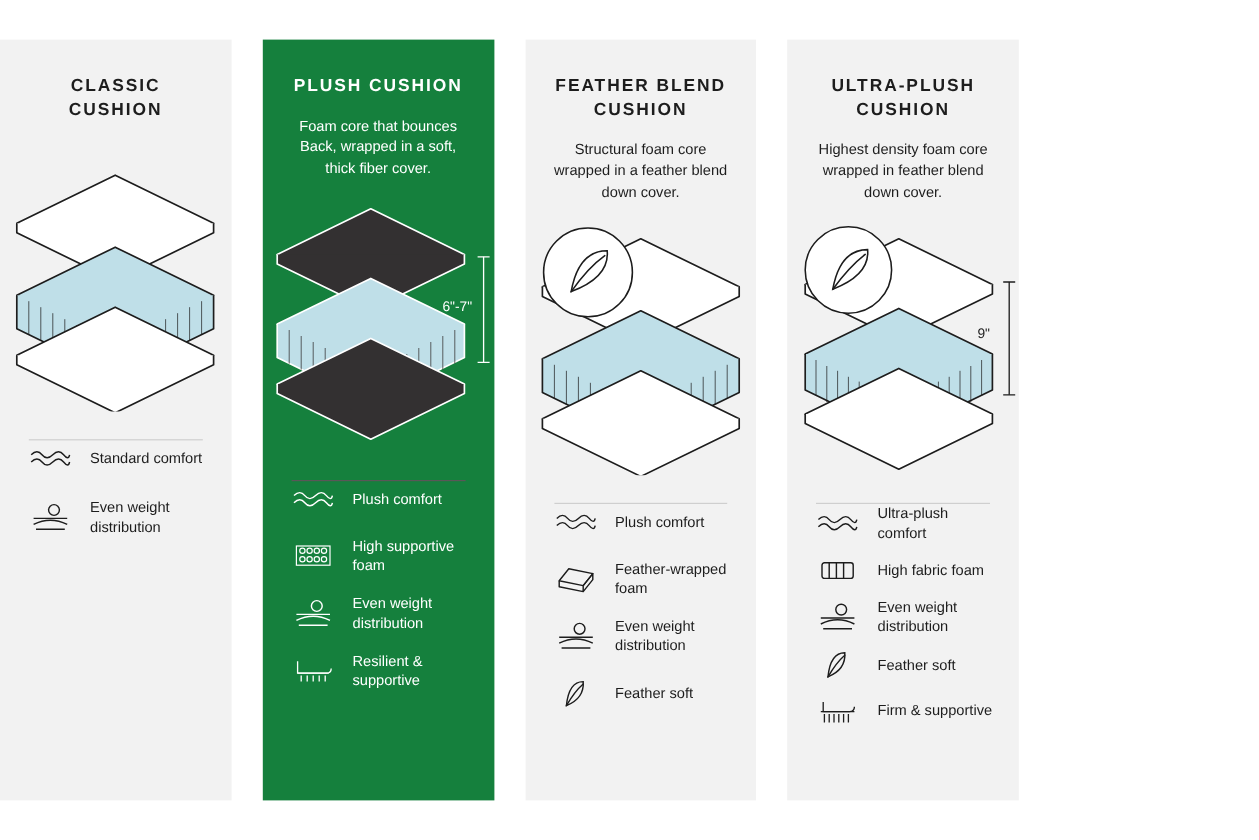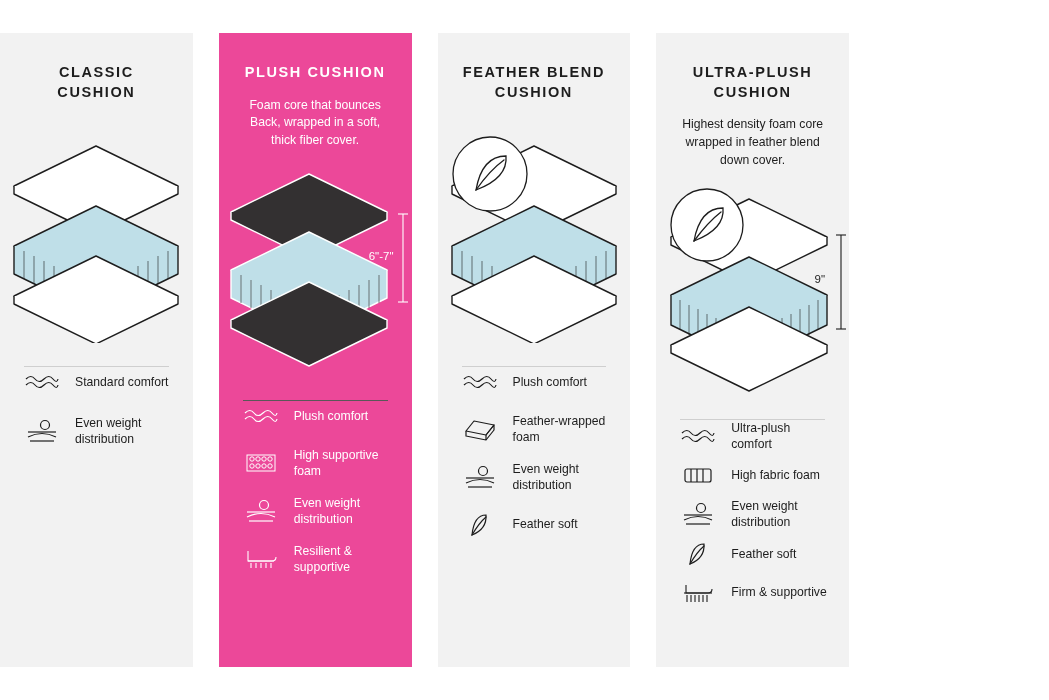--- a/index.html
+++ b/index.html
@@ -31,21 +31,21 @@
     padding: 30px 22px 20px 22px;
     display: flex;
     flex-direction: column;
     position: relative;
   }
   .card.light {
     background: #f2f2f2;
     color: #1d1d1d;
   }
   .card.dark {
-    background: #ec4899;
+    background: #15803d;
     color: #ffffff;
   }
   .card-title {
     text-align: center;
     font-size: 14.5px;
     font-weight: bold;
     letter-spacing: 1.6px;
     line-height: 1.35;
     margin: 0 0 14px 0;
     text-transform: uppercase;
@@ -264,20 +264,21 @@
             <path d="M8 17 l0 5 M13 17 l0 5 M18 17 l0 5 M23 17 l0 5 M28 17 l0 5"></path>
           </svg>
         </span>
         <span class="flabel">Resilient &amp; supportive</span>
       </div>
     </div>
   </div>
 
   <div class="card light">
     <div class="card-title">FEATHER BLEND CUSHION</div>
+    <div class="card-desc">Structural foam core wrapped in a feather blend down cover.</div>
 
     <div class="illus">
       <svg width="200" height="215" viewBox="0 0 200 215" fill="none">
         <g stroke="#1d1d1d" stroke-width="1.4" fill="#ffffff" stroke-linejoin="round">
           <path d="M100 18 L182 58 L100 98 L18 58 Z"></path>
           <path d="M18 58 L18 66 L100 106 L182 66 L182 58"></path>
         </g>
         <g stroke="#1d1d1d" stroke-width="1.4" stroke-linejoin="round">
           <path d="M100 78 L182 118 L100 158 L18 118 Z" fill="#bfdfe8"></path>
           <path d="M18 118 L18 146 L100 186 L182 146 L182 118" fill="#bfdfe8"></path>

